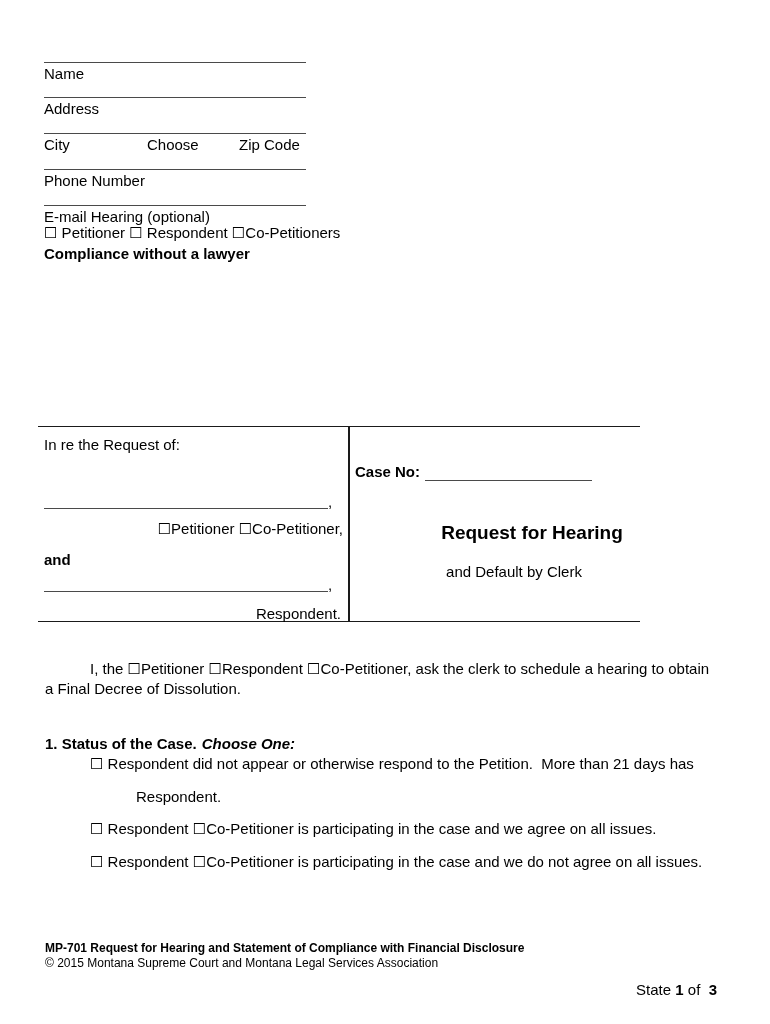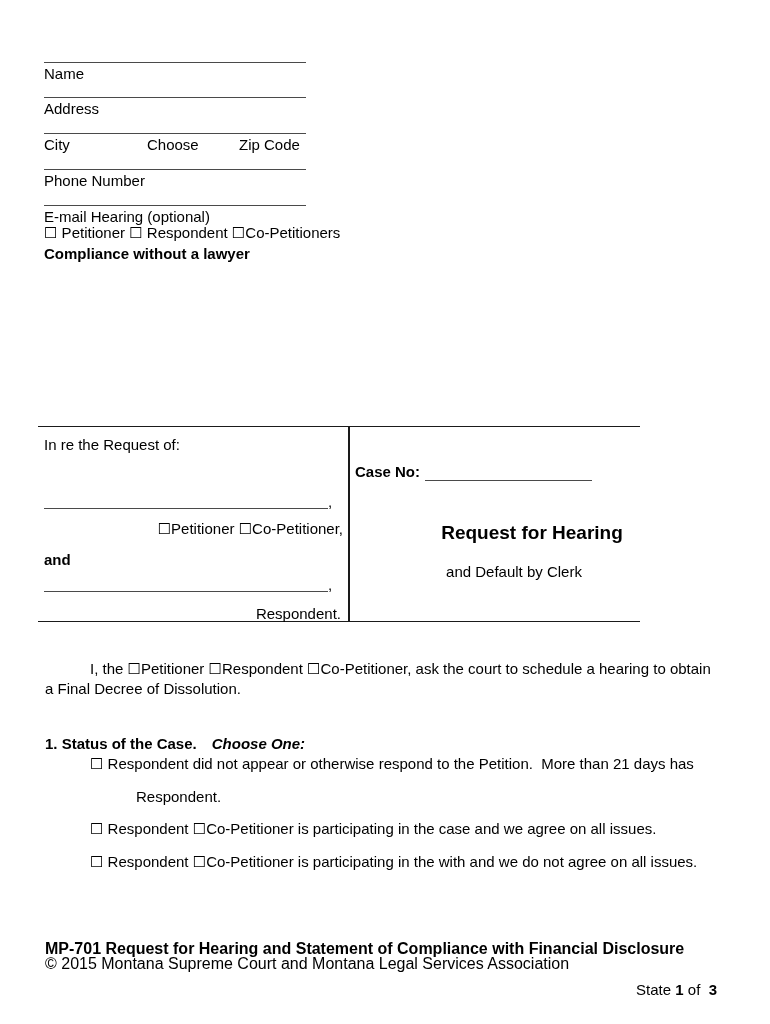--- a/index.html
+++ b/index.html
@@ -68,32 +68,32 @@
 
     <div class="abs" style="left:0; top:178px; width:307px; padding-right:4px; text-align:right;">Respondent.</div>
 
     <div class="abs" style="left:317px; top:36px;"><span class="bold">Case No:</span><span class="blank deep" style="width:167px; margin-left:5px;"></span></div>
 
     <div class="abs doc-title" style="left:310px; top:95px; width:292px; text-align:center;">Request for Hearing</div>
 
     <div class="abs" style="left:310px; top:136px; width:292px; text-align:center;margin-left:20px;">and Default by Clerk</div>
   </div>
 
-  <div class="abs pre" style="left:90px; top:660px;"><span>I, the </span><span class="cb">☐</span><span>Petitioner </span><span class="cb">☐</span><span>Respondent </span><span class="cb">☐</span><span>Co-Petitioner, ask the court to schedule a hearing to obtain</span></div>
+  <div class="abs pre" style="left:90px; top:660px;"><span>I, the </span><span class="cb">☐</span><span>Petitioner </span><span class="cb">☐</span><span>Respondent </span><span class="cb">☐</span><span>Co-Petitioner, ask the clerk to schedule a hearing to obtain</span></div>
   <div class="abs" style="left:45px; top:680px;">a Final Decree of Dissolution.</div>
 
-  <div class="abs" style="left:45px; top:735px;"><span class="bold">1. Status of the Case.</span><span class="bold italic" style="margin-left:15px;">Choose One:</span></div>
+  <div class="abs" style="left:45px; top:735px;"><span class="bold">1. Status of the Case.</span><span class="bold italic" style="margin-left:5px;">Choose One:</span></div>
 
   <div class="abs" style="left:136px; top:748px; width:600px;">
     <div class="optline first pre"><span class="cb">☐</span><span> Respondent did not appear or otherwise respond to the Petition.  More than 21 days has</span></div>
     <div class="optline pre">Respondent.</div>
     <div class="optline first pre"><span class="cb">☐</span><span> Respondent </span><span class="cb">☐</span><span>Co-Petitioner is participating in the case and we agree on all issues.</span></div>
-    <div class="optline first pre"><span class="cb">☐</span><span> Respondent </span><span class="cb">☐</span><span>Co-Petitioner is participating in the with and we do not agree on all issues.</span></div>
+    <div class="optline first pre"><span class="cb">☐</span><span> Respondent </span><span class="cb">☐</span><span>Co-Petitioner is participating in the case and we do not agree on all issues.</span></div>
   </div>
 
-  <div class="abs" style="left:45px; top:941px; font-size:16px; line-height:15px;">
+  <div class="abs" style="left:45px; top:941px; font-size:12px; line-height:15px;">
     <div class="bold">MP-701 Request for Hearing and Statement of Compliance with Financial Disclosure</div>
     <div>© 2015 Montana Supreme Court and Montana Legal Services Association</div>
   </div>
 
   <div class="abs pre" style="right:53px; top:981px;"><span>State </span><span class="bold">1</span><span> of </span><span class="bold"> 3</span></div>
 
 </div>
 
 </body></html>

